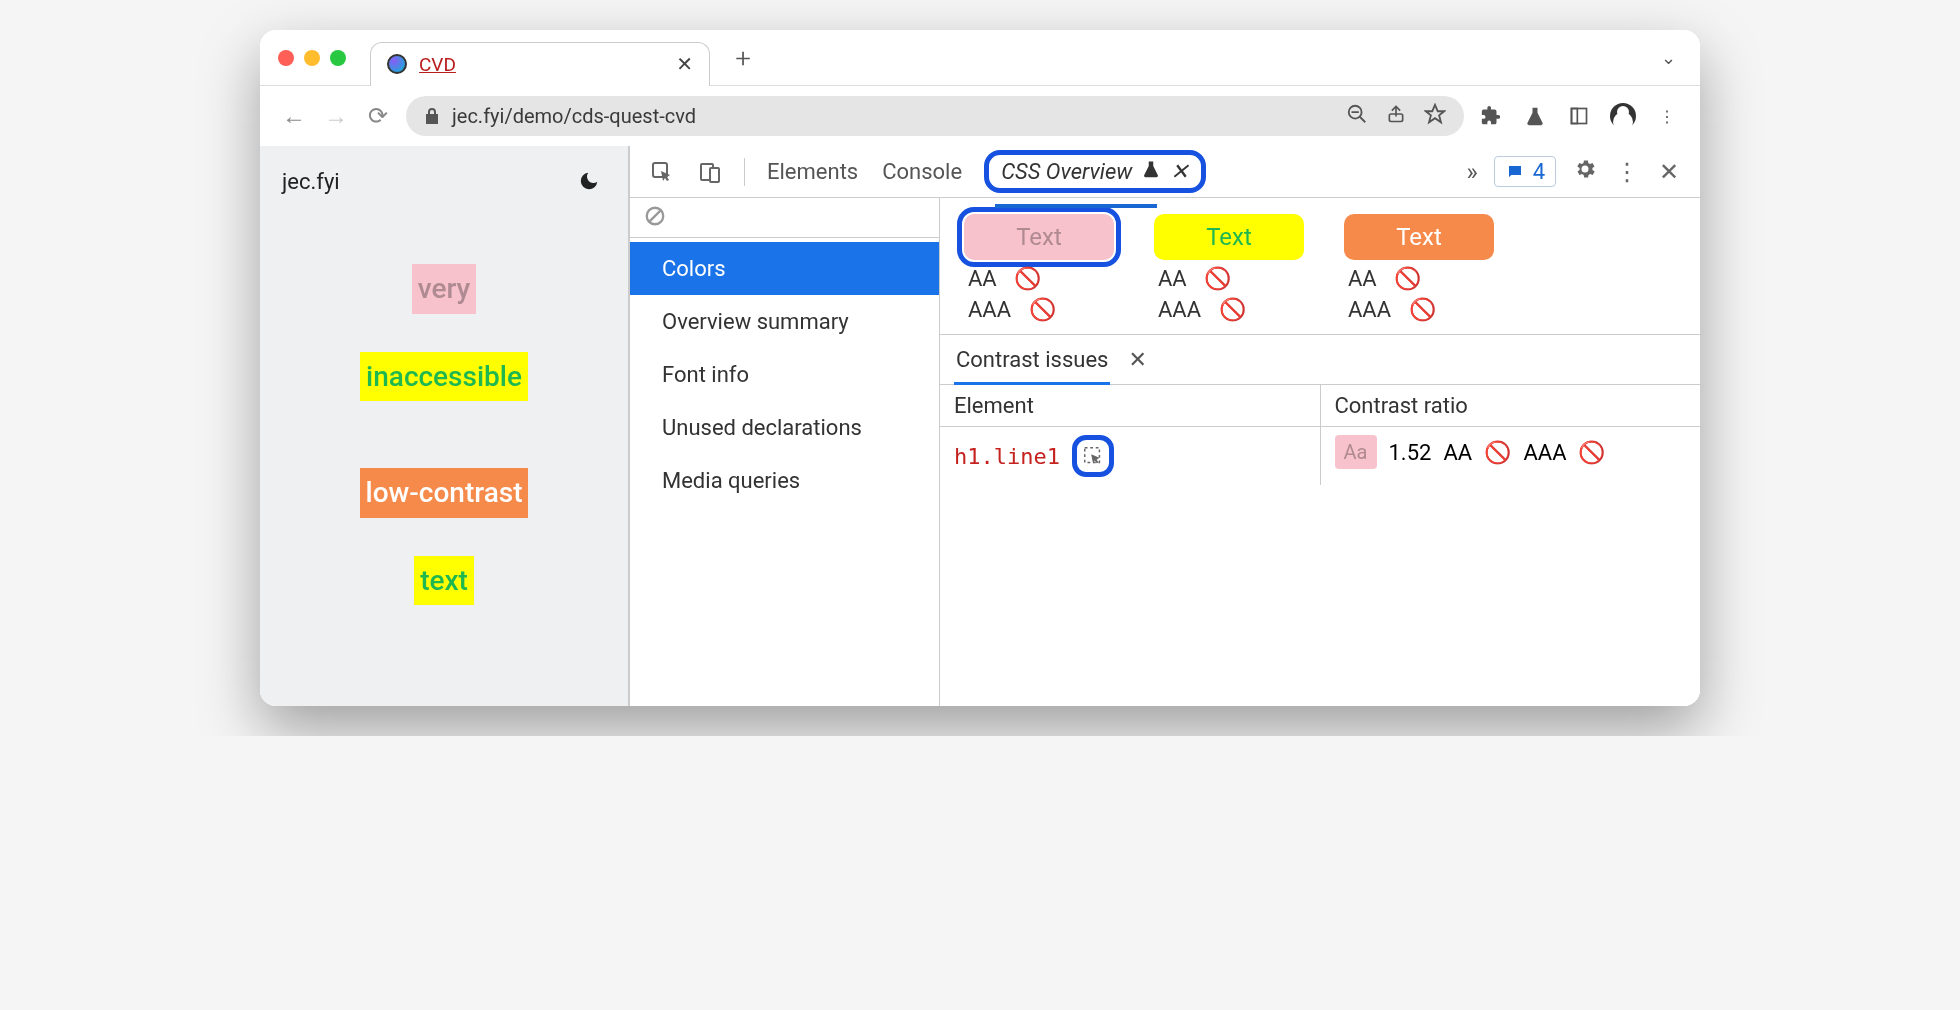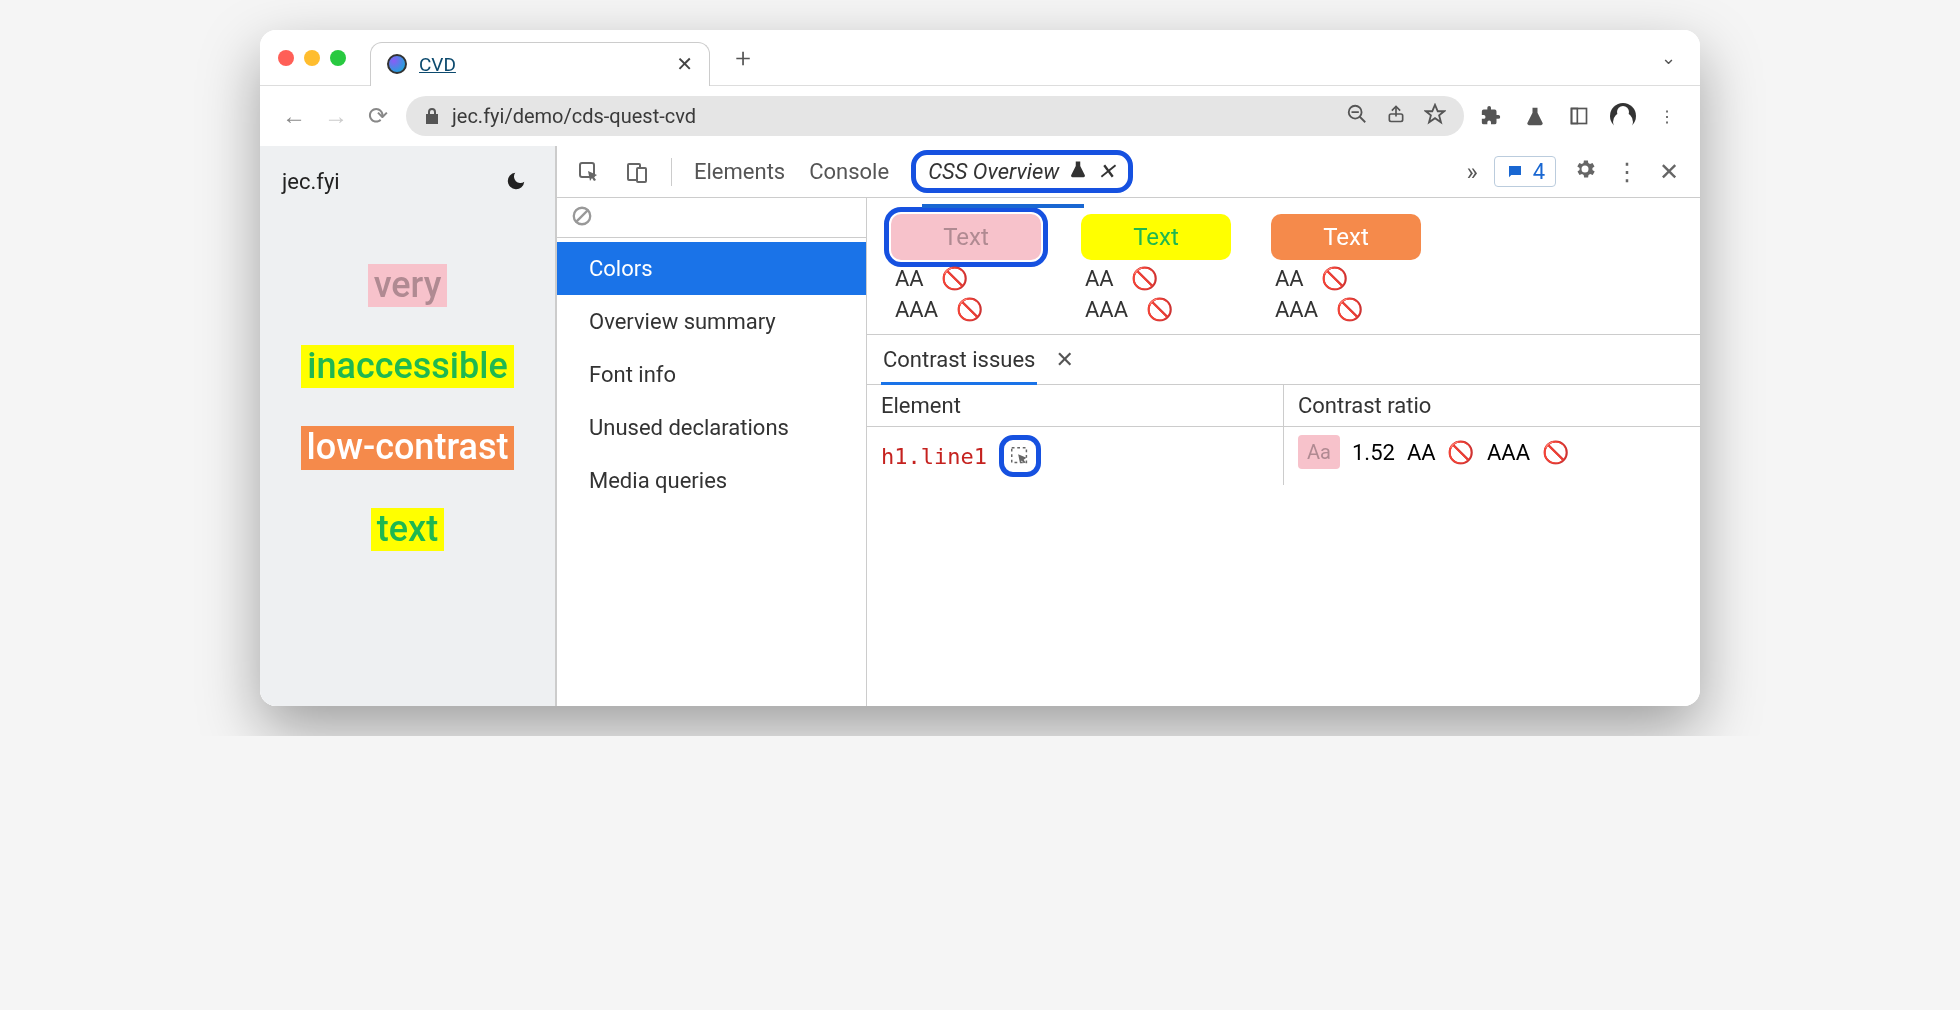--- a/index.html
+++ b/index.html
@@ -38,21 +38,21 @@
   .browser-tab {
     display: flex; align-items: center; gap: 12px;
     height: 44px; padding: 0 16px;
     border: 1px solid #ccc; border-bottom: none;
     border-radius: 12px 12px 0 0;
     min-width: 340px;
     background:#fff;
     margin-top: 12px;
   }
   .favicon { width:20px; height:20px; border-radius:50%; background: radial-gradient(circle at 30% 30%, #8b5cf6, #06b6d4); border:2px solid #333; }
-  .tab-title { font-size: 19px; color:#0c4a6e; flex:1;text-decoration:underline; }
+  .tab-title { font-size: 19px; color:#b91c1c; flex:1;text-decoration:underline; }
   .tab-close { font-size: 20px; color:#444; cursor:pointer; }
   .new-tab { font-size: 26px; color:#555; margin-left: 20px; cursor:pointer; }
   .tab-spacer { flex:1; }
   .tab-dropdown { font-size: 18px; color:#555; margin-right: 24px; cursor:pointer; }
   
   .url-row {
     display:flex; align-items:center; gap:14px;
     padding: 10px 20px;
     background:#fff;
   }
@@ -66,29 +66,29 @@
   .lock-icon svg { display:block; }
   .url-text { flex:1; }
   .url-right-icons { display:flex; align-items:center; gap:18px; color:#555; }
   .toolbar-icons { display:flex; align-items:center; gap:18px; color:#555; }
   .toolbar-icons .ic { width:26px; height:26px; display:flex; align-items:center; justify-content:center; cursor:pointer; }
   .avatar { width:28px; height:28px; border-radius:50%; background:#333; display:flex; align-items:center; justify-content:center; }
   .avatar::after { content:""; width:12px; height:12px; border-radius:50%; background:#fff; box-shadow: 0 10px 0 4px #fff; transform: translateY(-4px); }
   
   .main-area { display:flex; height: 560px; background:#fff; }
   .page-pane {
-    width: 297px; background:#eef0f2;
+    width: 370px; background:#eef0f2;
     display:flex; flex-direction:column;
     border-right: 2px solid #ccc;
     justify-content: center;
   }
   .page-header { display:flex; justify-content:space-between; align-items:center; padding: 18px 22px; font-size:22px; color:#222; }
   .moon-btn { width:34px; height:34px; border-radius:50%; display:flex; align-items:center; justify-content:center; cursor:pointer; }
   .page-content { flex:1; display:flex; flex-direction:column; align-items:center; justify-content:flex-start; gap:38px; padding-top: 48px; }
-  .demo-word { font-size:36px; font-weight:500; padding: 0 6px; line-height:1.2; }
+  .demo-word { font-size:28px; font-weight:500; padding: 8px 6px; line-height:1.2; }
   
   .devtools { flex:1; display:flex; flex-direction:column; }
   .dt-tabbar {
     display:flex; align-items:center; gap:20px;
     height:52px; padding: 0 18px;
     border-bottom: 1px solid #ccc;
     font-size:22px; color:#555;
   }
   .dt-ic { width:28px; height:28px; display:flex; align-items:center; justify-content:center; cursor:pointer; color:#666; }
   .dt-divider { width:1px; height:28px; background:#ccc; }
@@ -232,21 +232,21 @@
         <span>jec.fyi</span>
         <span class="moon-btn">
           <svg width="22" height="22" viewBox="0 0 24 24" fill="#222">
               <path d="M21 12.8A9 9 0 1111.2 3a7 7 0 009.8 9.8z"></path>
             </svg>
         </span>
       </div>
       <div class="page-content" id="page-words">
           <span class="demo-word" style="color: rgb(176, 138, 146); background: rgb(247, 194, 203);">very</span>
           <span class="demo-word" style="color: rgb(31, 184, 80); background: rgb(255, 255, 0);">inaccessible</span>
-          <span class="demo-word" style="color: rgb(255, 255, 255); background: rgb(245, 138, 75);">low-contrast</span>
+          <span class="demo-word" style="color: rgb(255, 255, 255); background: rgb(245, 138, 75); margin-top: 29px;">low-contrast</span>
           <span class="demo-word" style="color: rgb(31, 184, 80); background: rgb(255, 255, 0);">text</span>
         </div>
     </div>
 
     <div class="devtools">
       <div class="dt-tabbar">
         <span class="dt-ic">
           <svg width="24" height="24" viewBox="0 0 24 24" fill="none" stroke="#666" stroke-width="2">
               <rect x="3" y="3" width="14" height="14" rx="2"></rect>
               <path d="M11 11l9 4-3 2 2 3-2 1-2-3-2 3z" fill="#666" stroke="none"></path>

